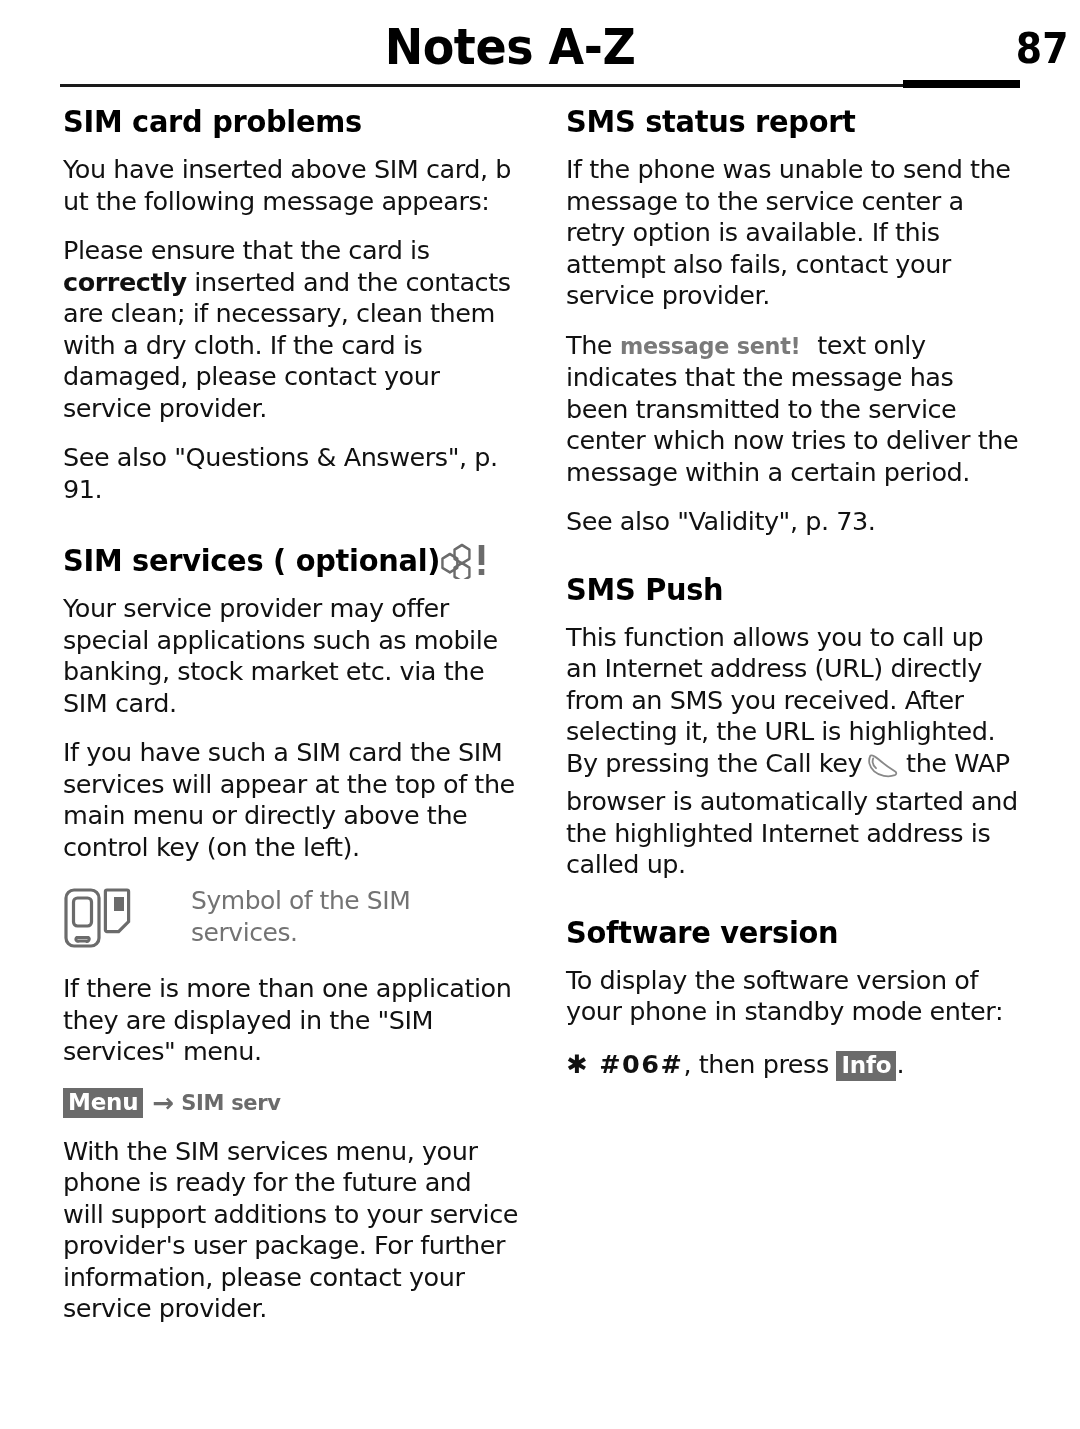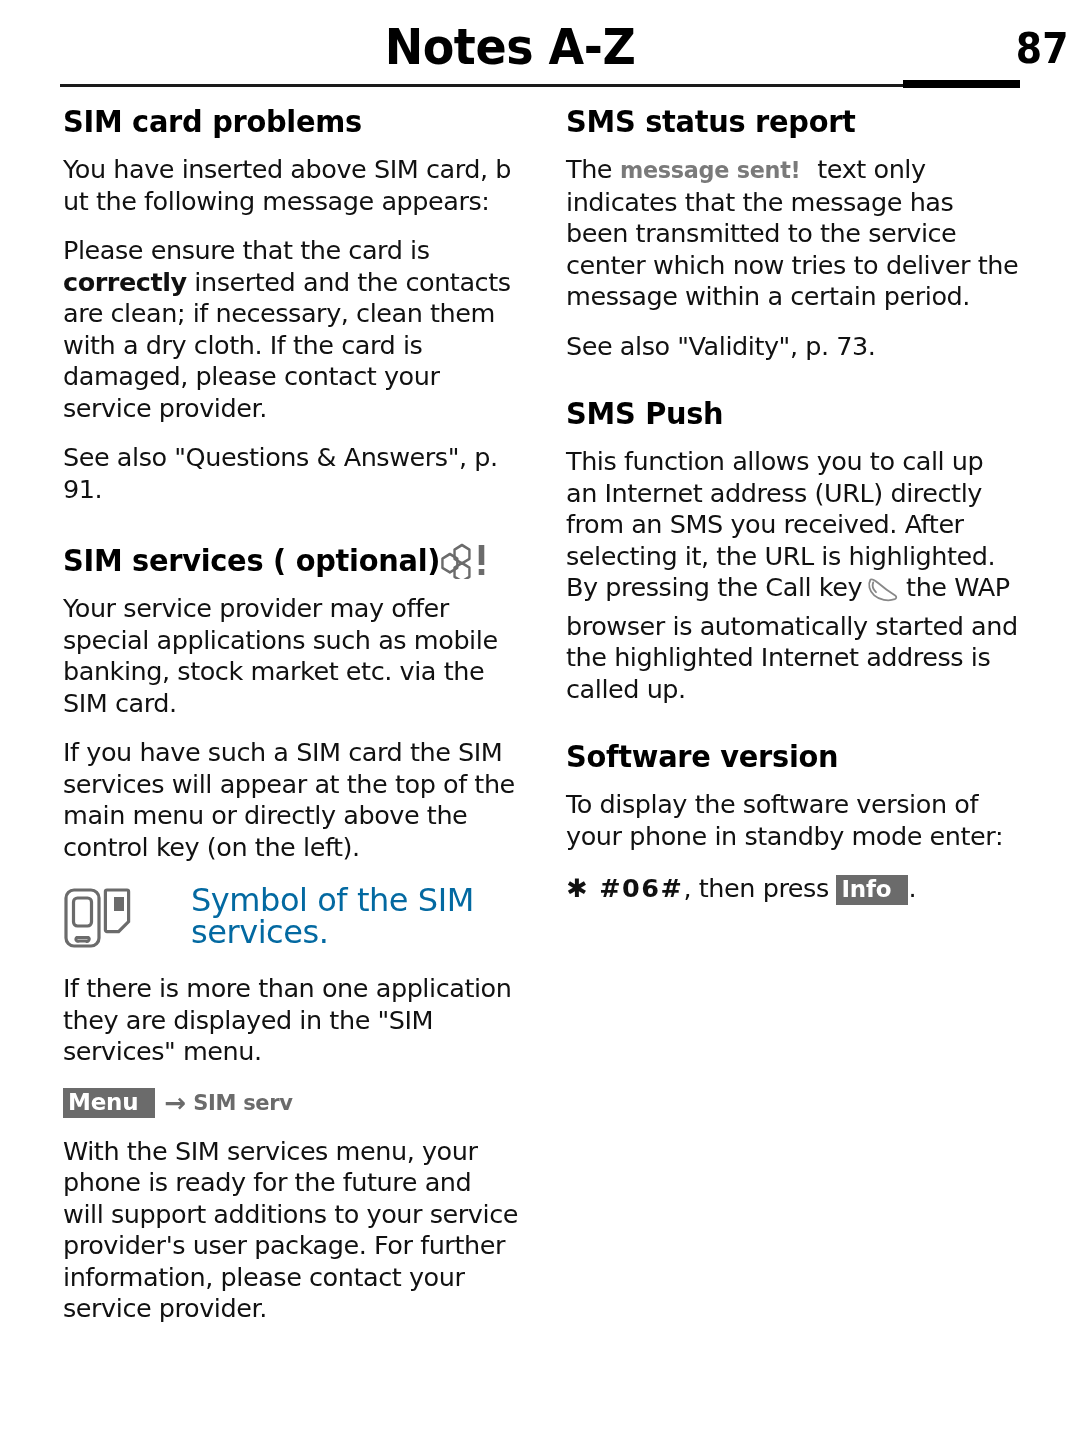--- a/index.html
+++ b/index.html
@@ -124,21 +124,21 @@
     white-space: nowrap;
   }
   .soft-key {
     display: inline-block;
     background: #6b6b6b;
     color: #ffffff;
     font-family: "DejaVu Sans", sans-serif;
     font-weight: bold;
     font-size: 23px;
     line-height: 27px;
-    padding: 1px 17px 2px 5px;
+    padding: 1px 5px 2px 5px;
     vertical-align: middle;
     letter-spacing: -0.2px;
   }
   .path-arrow {
     display: inline-block;
     color: #6b6b6b;
     font-family: "DejaVu Sans", sans-serif;
     font-size: 26px;
     font-weight: bold;
     vertical-align: middle;
@@ -166,24 +166,24 @@
     align-items: flex-start;
     margin: 22px 0 24px 0;
   }
   .symbol-icon-box {
     width: 128px;
     flex: 0 0 128px;
     padding-top: 2px;
   }
   .symbol-desc {
     font-family: "DejaVu Sans", sans-serif;
-    font-size: 32px;
+    font-size: 25px;
     line-height: 31.5px;
     letter-spacing: -0.45px;
-    color: #0369a1;
+    color: #737373;
   }
 
   
   .icon-hex {
     display: inline-block;
     vertical-align: middle;
     position: absolute;
     right: -6px;
     top: 0px;
   }
@@ -259,20 +259,21 @@
     <span class="soft-key">Menu</span><span class="path-arrow">→</span><span class="menu-name">SIM</span><span class="menu-name menu-name-sub">serv</span>
   </p>
 
   <p class="body-text">With the SIM services menu, your phone is ready for the future and will support additions to your service provider's user package. For further information, please contact your service provider.</p>
 </div>
 
 <div class="col col-right">
 
   <h2 class="section-heading">SMS status report</h2>
 
+  <p class="body-text">If the phone was unable to send the message to the service center a retry option is available. If this attempt also fails, contact your service provider.</p>
 
   <p class="body-text">
     <span>The </span><span class="display-text">message sent!</span><span> text only indicates that the message has been transmitted to the service center which now tries to deliver the message within a certain period.</span>
   </p>
 
   <p class="body-text">See also "Validity", p. 73.</p>
 
   <h2 class="section-heading" style="margin-top:34px;">SMS Push</h2>
 
   <p class="body-text">

